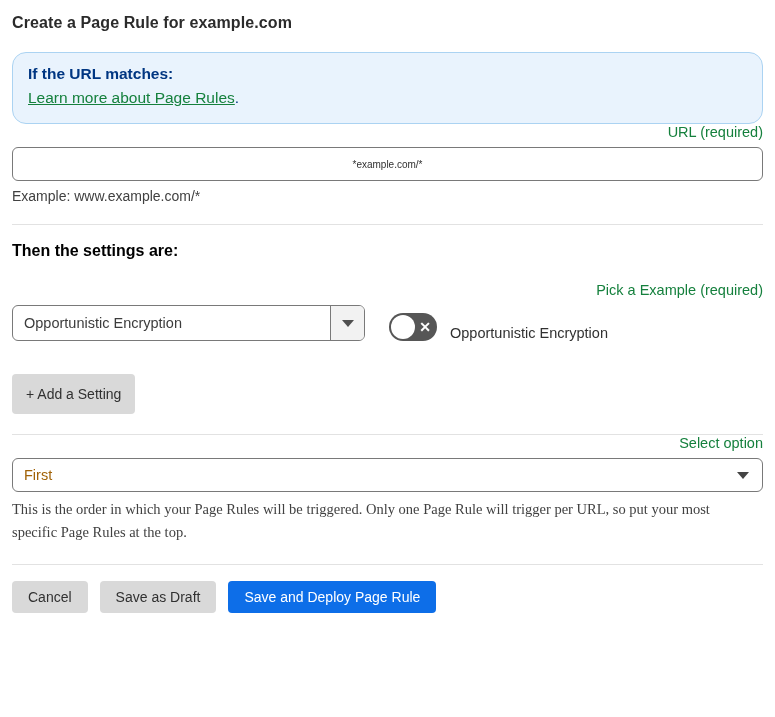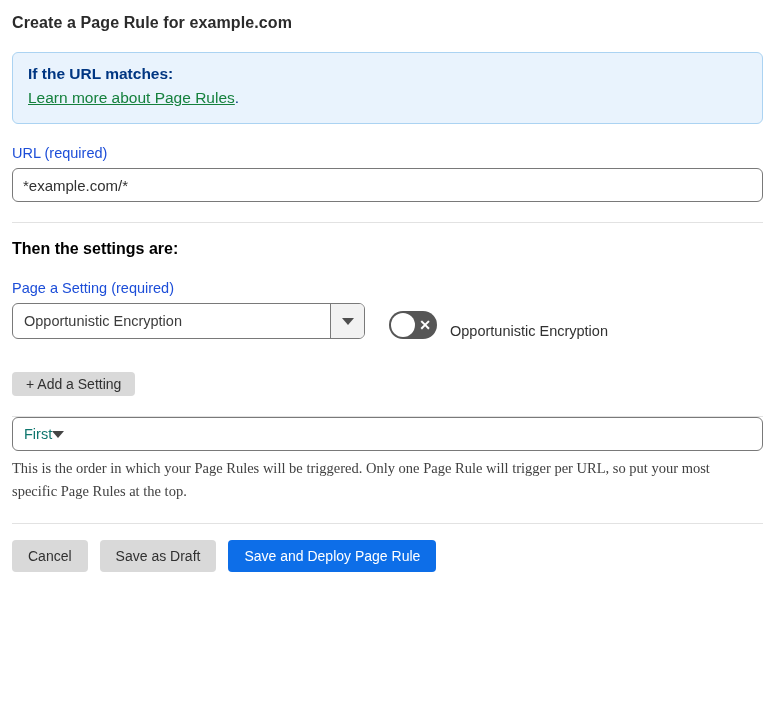--- a/index.html
+++ b/index.html
@@ -17,50 +17,51 @@
     font-size: 16px;
     font-weight: 700;
     color: #2b2b2b;
     margin: 4px 0 20px 0;
     letter-spacing: 0.1px;
   }
 
   .info-box {
     background: #e9f3fd;
     border: 1px solid #abd3f2;
-    border-radius: 6px;
+    border-radius: 14px;
     padding: 9px 32px 13px 15px;
     color: #003682;
     font-size: 15.5px;
     line-height: 24px;
-    margin-bottom: 21px;
   }
   .info-heading { font-weight: 700; }
   .info-link {
     color: #15803d;
     text-decoration: underline;
     cursor: pointer;
   }
 
   .field-label {
     font-size: 14.5px;
-    color: #1d4ed8;
+    color: #15803d;
     margin-bottom: 7px;
+    text-align: right;
   }
 
   .url-input {
     width: 100%;
     height: 34px;
     border: 1px solid #797979;
     border-radius: 6px;
     padding: 16px 10px;
-    font-size: 15px;
+    font-size: 10px;
     font-family: "Liberation Sans", sans-serif;
     color: #313131;
     outline: none;
+    text-align: center;
   }
 
   .example-text {
     font-size: 14px;
     color: #414141;
     margin-top: 7px;
   }
 
   .divider {
     border: none;
@@ -148,33 +149,33 @@
     border: none;
     border-radius: 4px;
     font-size: 14px;
     font-family: "Liberation Sans", sans-serif;
     padding: 8px 16px;
     cursor: pointer;
   }
   .btn-gray { background: #d9d9d9; color: #313131; }
   .btn-blue { background: #0d6ee8; color: #ffffff; }
 
-  .add-setting-btn { margin-top: 33px; padding: 4px 14px; }
+  .add-setting-btn { margin-top: 33px; padding: 12px 14px; }
 
   .select {
     width: 100%;
     height: 34px;
     border: 1px solid #797979;
     border-radius: 6px;
     display: flex;
     align-items: center;
-    justify-content: flex-start;
+    justify-content: space-between;
     padding: 0 13px 0 11px;
     font-size: 14.5px;
-    color: #0f766e;
+    color: #a16207;
     background: #ffffff;
     cursor: pointer;
   }
   .select .caret-down { border-top-color: #444444; }
 
   .help-text {
     font-size: 14.5px;
     color: #414141;
     line-height: 23px;
     margin-top: 6px;
@@ -195,46 +196,48 @@
 
   <h1 class="page-title">Create a Page Rule for example.com</h1>
 
   <div class="info-box">
     <div class="info-heading">If the URL matches:</div>
     <div><a class="info-link">Learn more about Page Rules</a><span>.</span></div>
   </div>
 
   <div class="field-label">URL (required)</div>
   <input class="url-input" type="text" value="*example.com/*" style="">
+  <div class="example-text">Example: www.example.com/*</div>
 
   <hr class="divider">
 
   <h2 class="section-heading">Then the settings are:</h2>
 
-  <div class="field-label">Page a Setting (required)</div>
+  <div class="field-label">Pick a Example (required)</div>
 
   <div class="setting-row">
     <div class="combobox">
       <div class="combobox-value">Opportunistic Encryption</div>
       <div class="combobox-arrow">
         <span class="caret-down"></span>
       </div>
     </div>
     <div class="toggle">
       <span class="toggle-knob"></span>
       <span class="toggle-x">✕</span>
     </div>
     <div class="toggle-label">Opportunistic Encryption</div>
   </div>
 
   <button class="btn btn-gray add-setting-btn">+ Add a Setting</button>
 
   <hr class="divider">
 
 
+  <div class="field-label">Select option</div>
 
   <div class="select">
     <span>First</span>
     <span class="caret-down"></span>
   </div>
 
   <div class="help-text">This is the order in which your Page Rules will be triggered. Only one Page Rule will trigger per URL, so put your most specific Page Rules at the top.</div>
 
   <hr class="divider">
 

